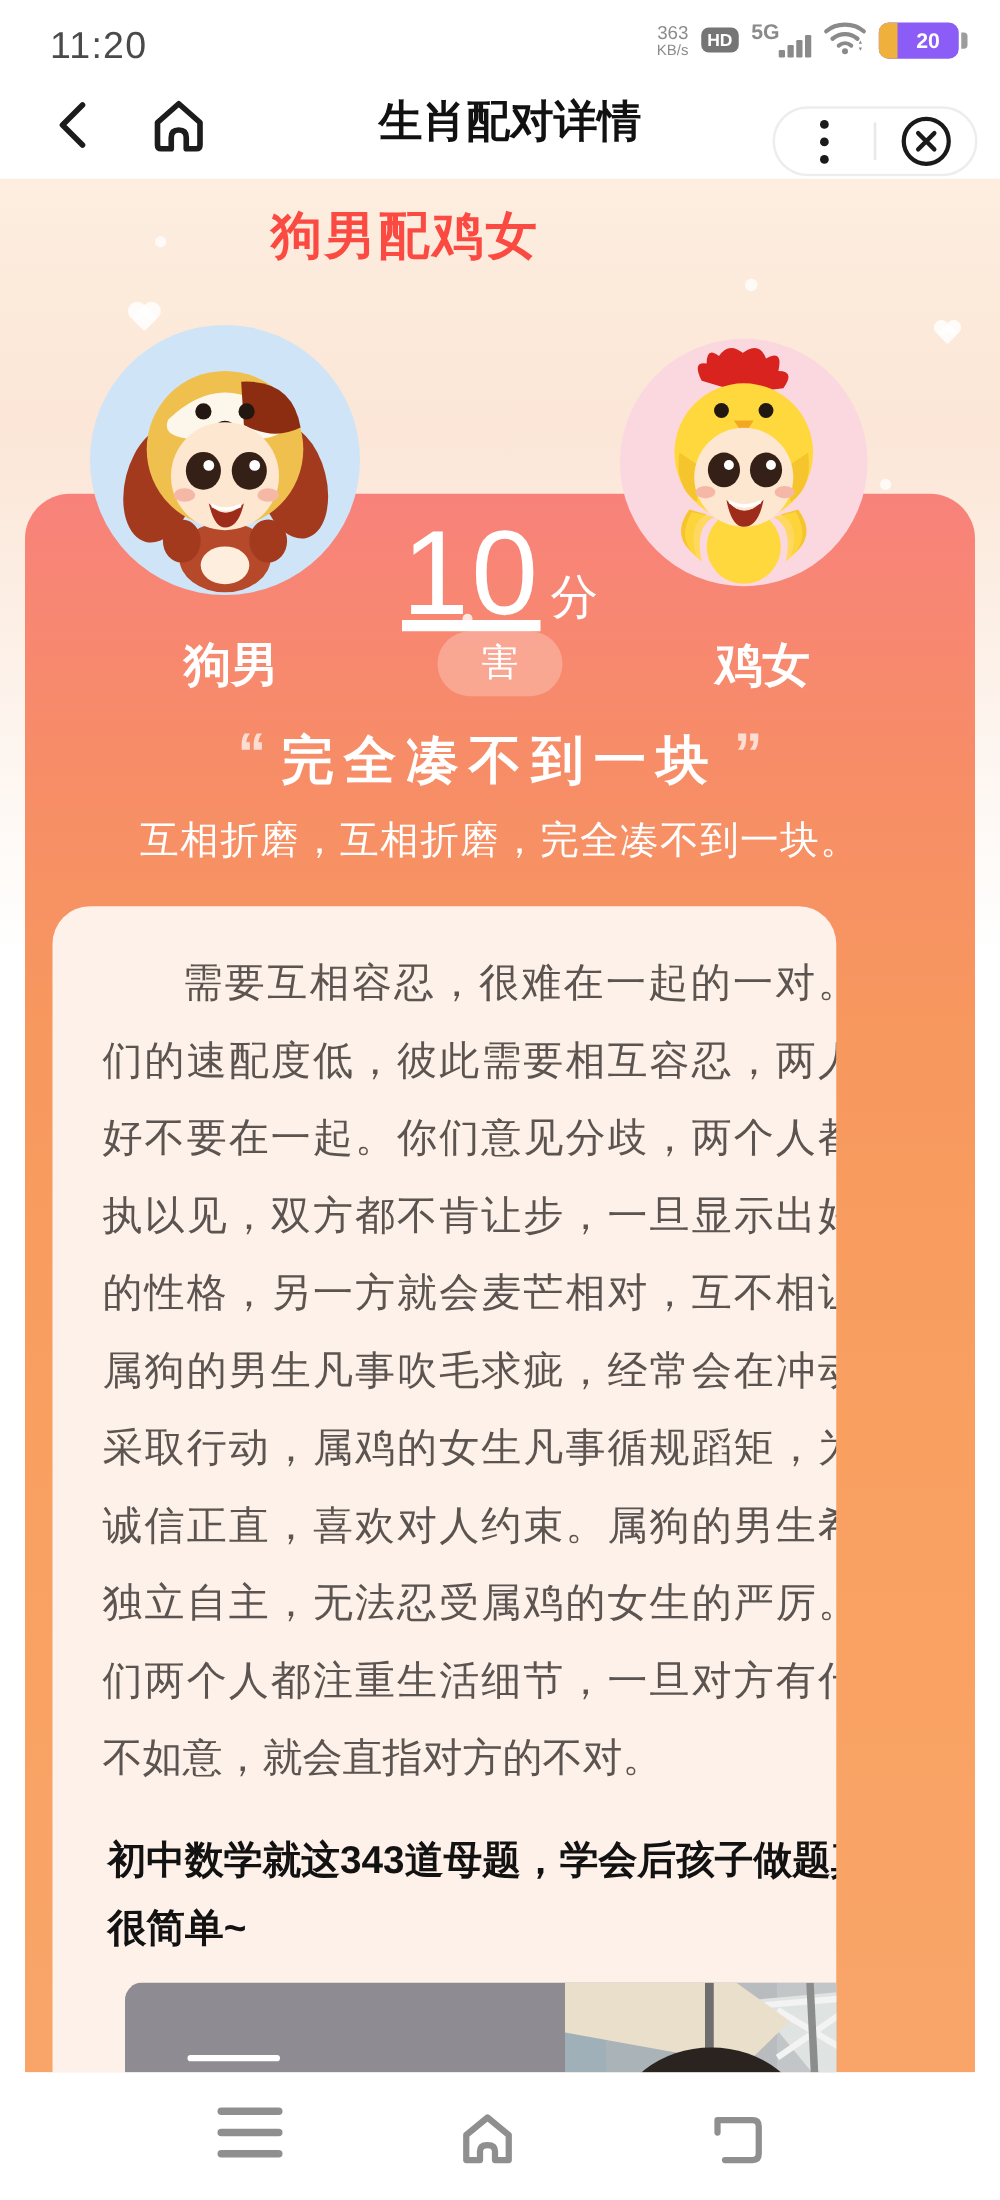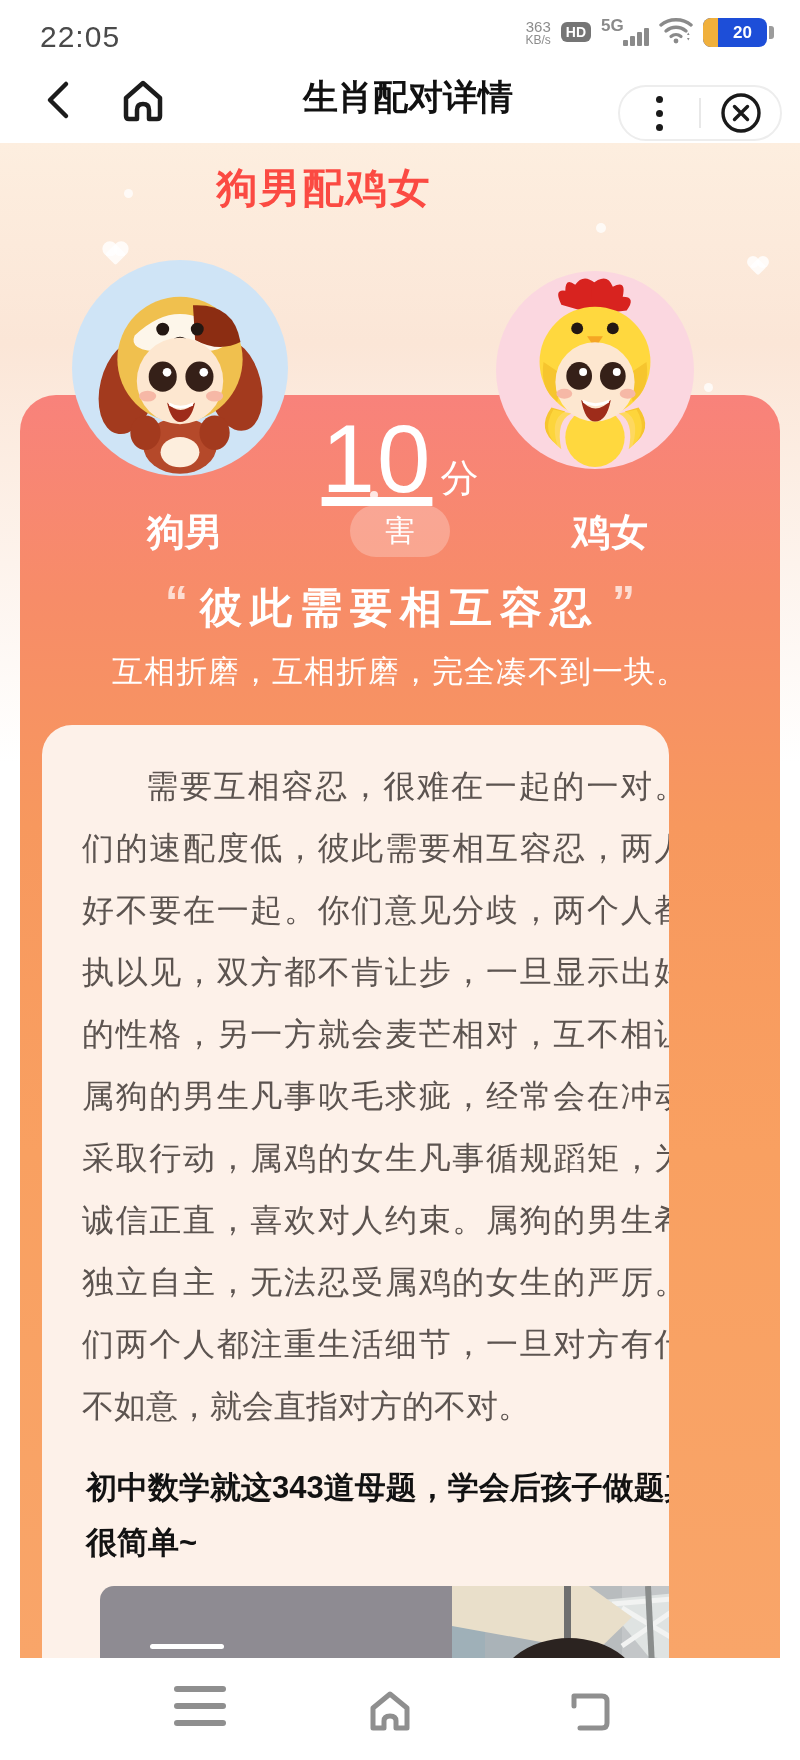--- a/index.html
+++ b/index.html
@@ -15,21 +15,21 @@
   .status-right { position:absolute; right:26px; top:14px; height:36px; display:flex; align-items:center; gap:10px; }
   .net-speed { text-align:right; color:#8c8c8c; line-height:1.0; }
   .net-speed .v { font-size:15px; display:block; }
   .net-speed .u { font-size:12px; display:block; }
   .hd-badge { background:#757575; color:#fff; font-size:14px; font-weight:bold; border-radius:6px; padding:3px 5px; line-height:1; }
   .sig5g { position:relative; width:48px; height:32px; }
   .sig5g .g { position:absolute; left:0; top:0; font-size:17px; font-weight:bold; color:#8a8a8a; }
   .sig5g .bars { position:absolute; right:0; bottom:2px; display:flex; align-items:flex-end; gap:2px; }
   .sig5g .bars i { display:block; width:5px; background:#8a8a8a; border-radius:1px; }
   .battery { display:flex; align-items:center; }
-  .battery .body { position:relative; width:64px; height:29px; border-radius:8px; background:#1d4ed8; overflow:hidden; display:flex; }
+  .battery .body { position:relative; width:64px; height:29px; border-radius:8px; background:#8b5cf6; overflow:hidden; display:flex; }
   .battery .fill { width:15px; height:100%; background:#f0b03c; }
   .battery .pct { flex:1; color:#fff; font-size:17px; font-weight:bold; text-align:center; line-height:29px; }
   .battery .nub { width:5px; height:13px; background:#9c9c9c; border-radius:0 3px 3px 0; margin-left:2px; }
   
   #nav-bar { position:absolute; left:0; top:58px; width:800px; height:85px; background:#fff; }
   .nav-title { position:absolute; left:0; top:16px; width:800px; text-align:center; font-size:35px; font-weight:bold; color:#111;padding-left:16px; }
   .nav-icon { position:absolute; top:18px; cursor:pointer; }
   #nav-back { left:40px; }
   #nav-home { left:118px; }
   .capsule { position:absolute; right:18px; top:27px; width:164px; height:56px; border:2px solid #ededed; border-radius:28px; background:#fff; display:flex; align-items:center; }
@@ -89,21 +89,21 @@
   #bn-menu i { display:block; width:52px; height:6px; border-radius:3px; background:#8f8f8f; }
   #bn-home { left:364px; }
   #bn-back { left:562px; }
 </style>
 </head>
 <body>
 
 <div id="screen">
 
   <div id="status-bar">
-    <span class="time">22:05</span>
+    <span class="time">11:20</span>
     <div class="status-right">
       <span class="net-speed">
         <span class="v">363</span>
         <span class="u">KB/s</span>
       </span>
       <span class="hd-badge">HD</span>
       <span class="sig5g">
         <span class="g">5G</span>
         <span class="bars">
           <i style="height:6px"></i>
@@ -175,21 +175,21 @@
       <span class="sparkle" style="left:350px; top:96px; width:8px; height:8px;"></span>
       <div class="score-row">
         <span class="score-num">10</span>
         <span class="score-unit">分</span>
       </div>
       <div class="relation-badge">害</div>
       <div class="pair-label female">鸡女</div>
       <div class="pair-label male">狗男</div>
       <div class="headline-row">
         <span class="qmark">“</span>
-        <span class="headline">彼此需要相互容忍</span>
+        <span class="headline">完全凑不到一块</span>
         <span class="qmark">”</span>
       </div>
       <div class="tagline">互相折磨，互相折磨，完全凑不到一块。</div>
 
       <div class="card">
         <div class="desc">需要互相容忍，很难在一起的一对。你们的速配度低，彼此需要相互容忍，两人最好不要在一起。你们意见分歧，两个人都各执以见，双方都不肯让步，一旦显示出好斗的性格，另一方就会麦芒相对，互不相让。属狗的男生凡事吹毛求疵，经常会在冲动下采取行动，属鸡的女生凡事循规蹈矩，为人诚信正直，喜欢对人约束。属狗的男生希望独立自主，无法忍受属鸡的女生的严厉。你们两个人都注重生活细节，一旦对方有什么不如意，就会直指对方的不对。</div>
         <div class="ad-block">
           <div class="ad-title">初中数学就这343道母题，学会后孩子做题真的很简单~</div>
           <div class="ad-image">
             <div class="ad-gray">

